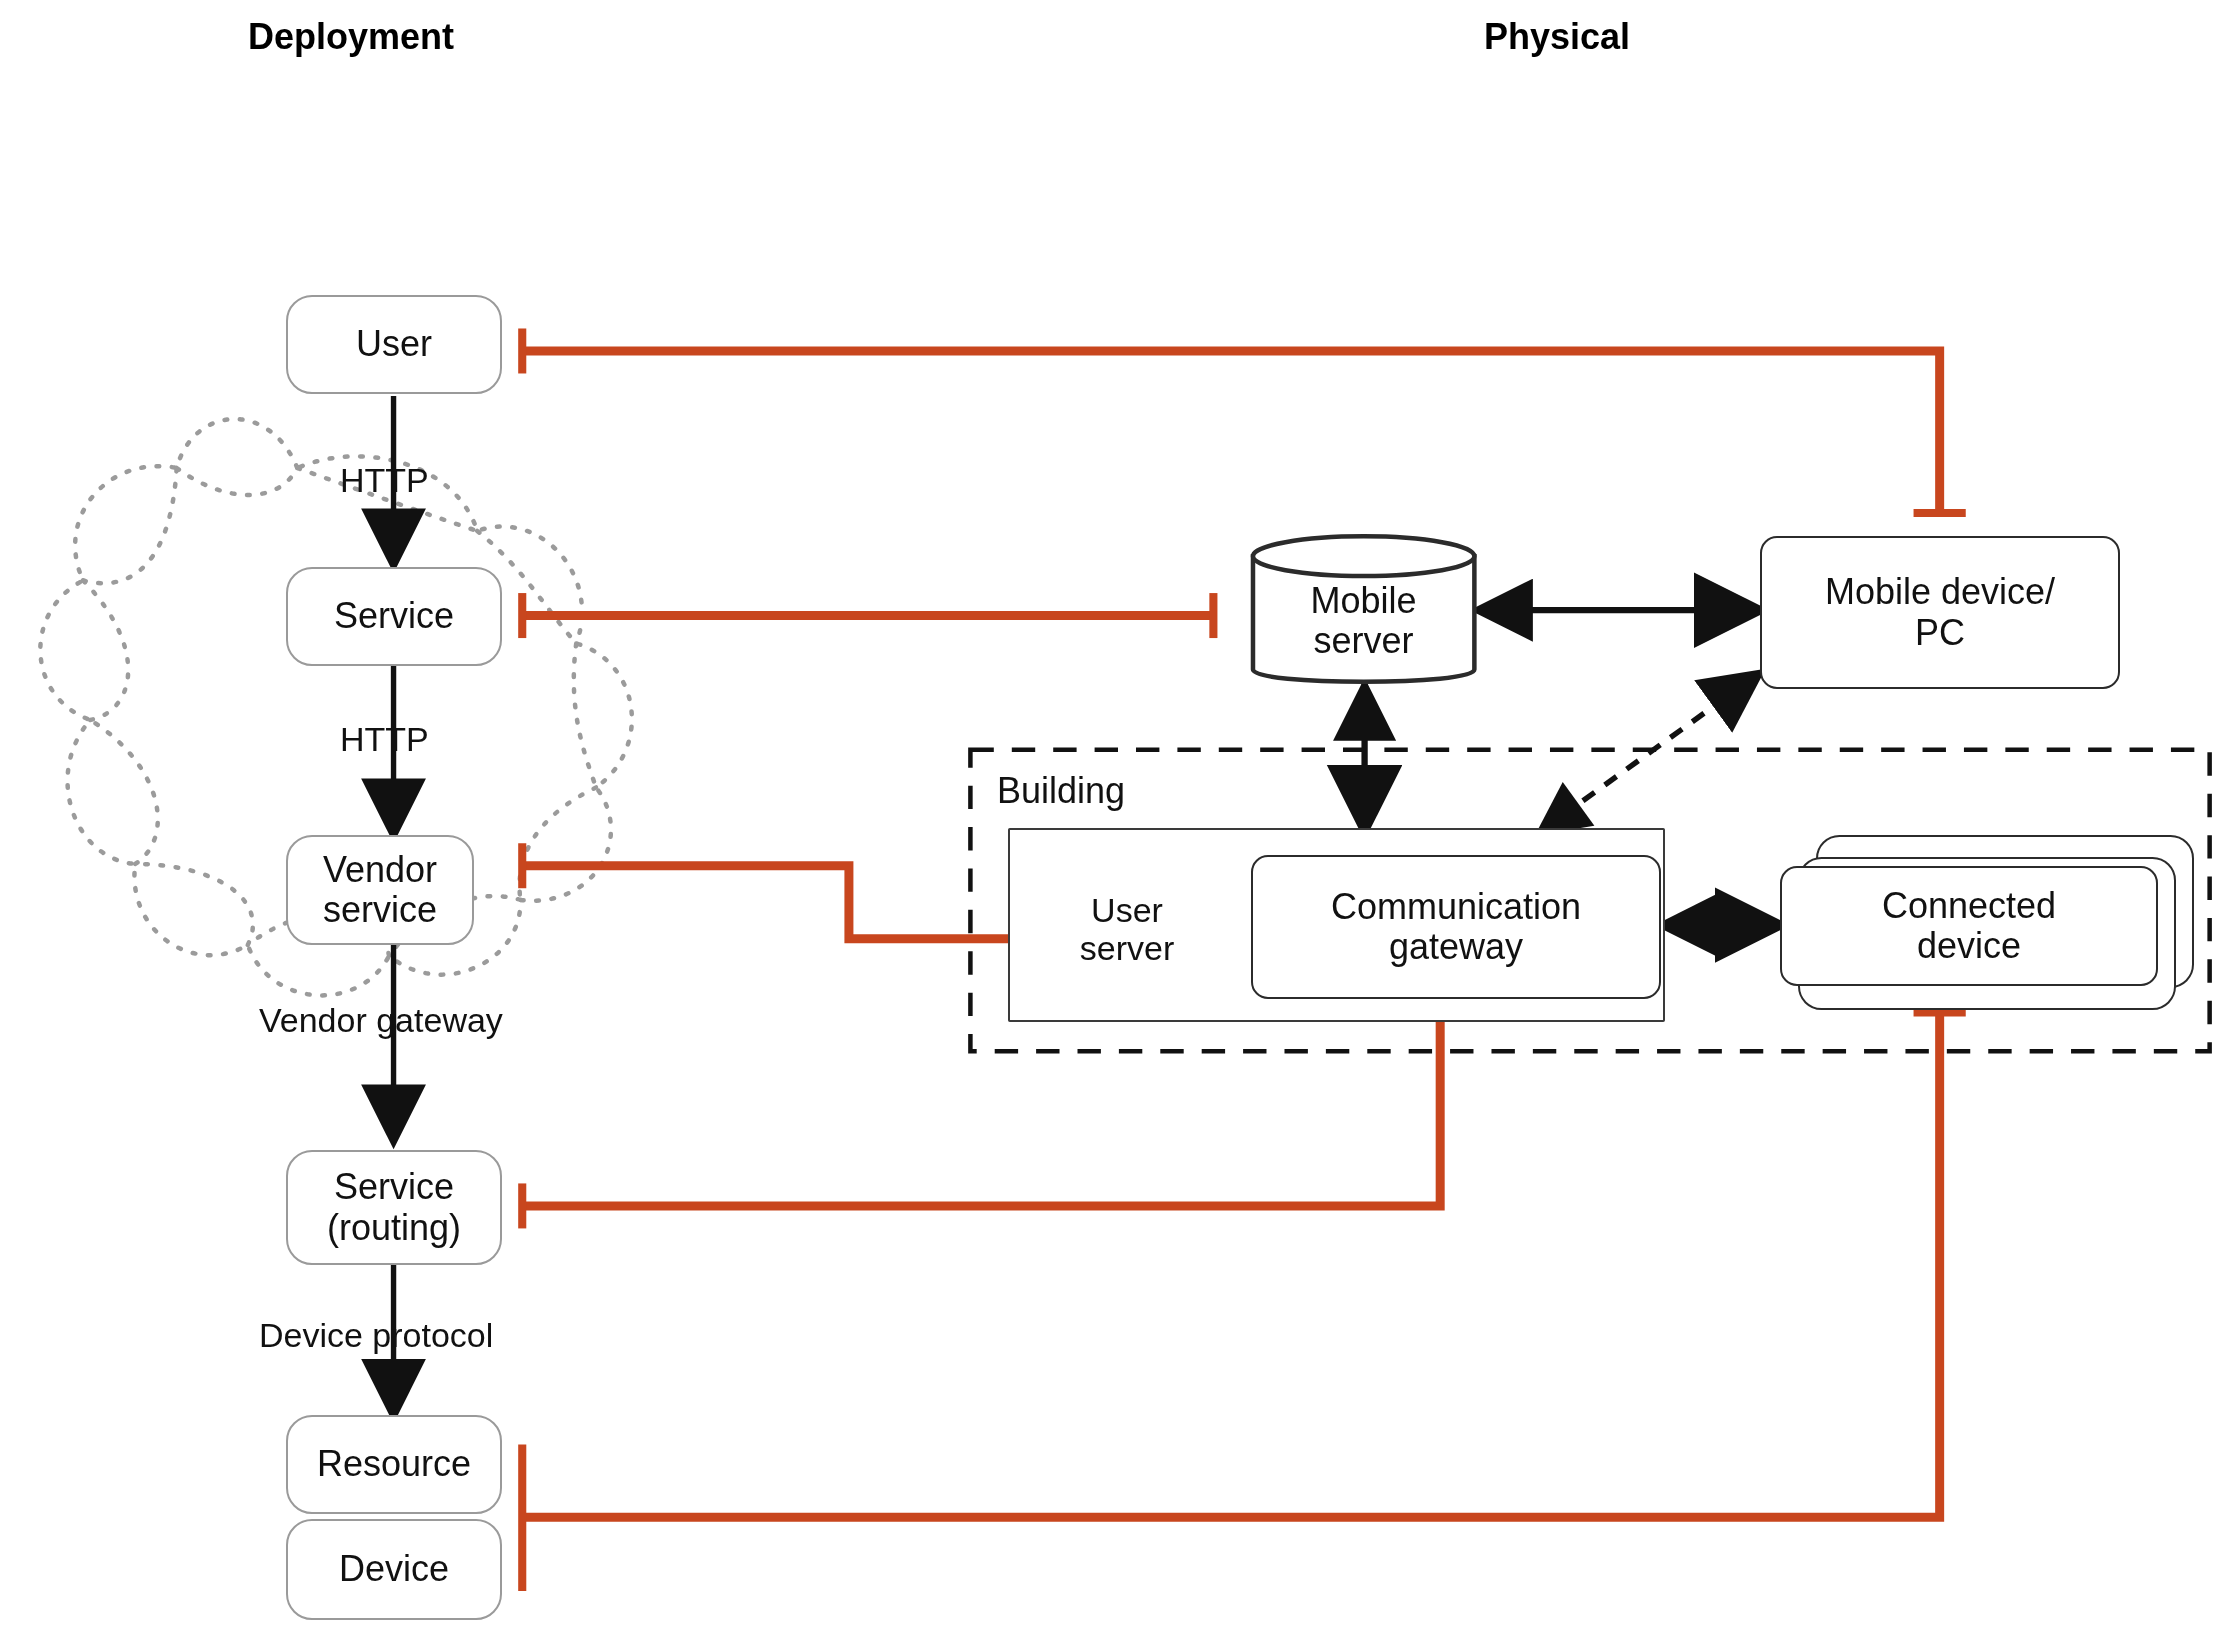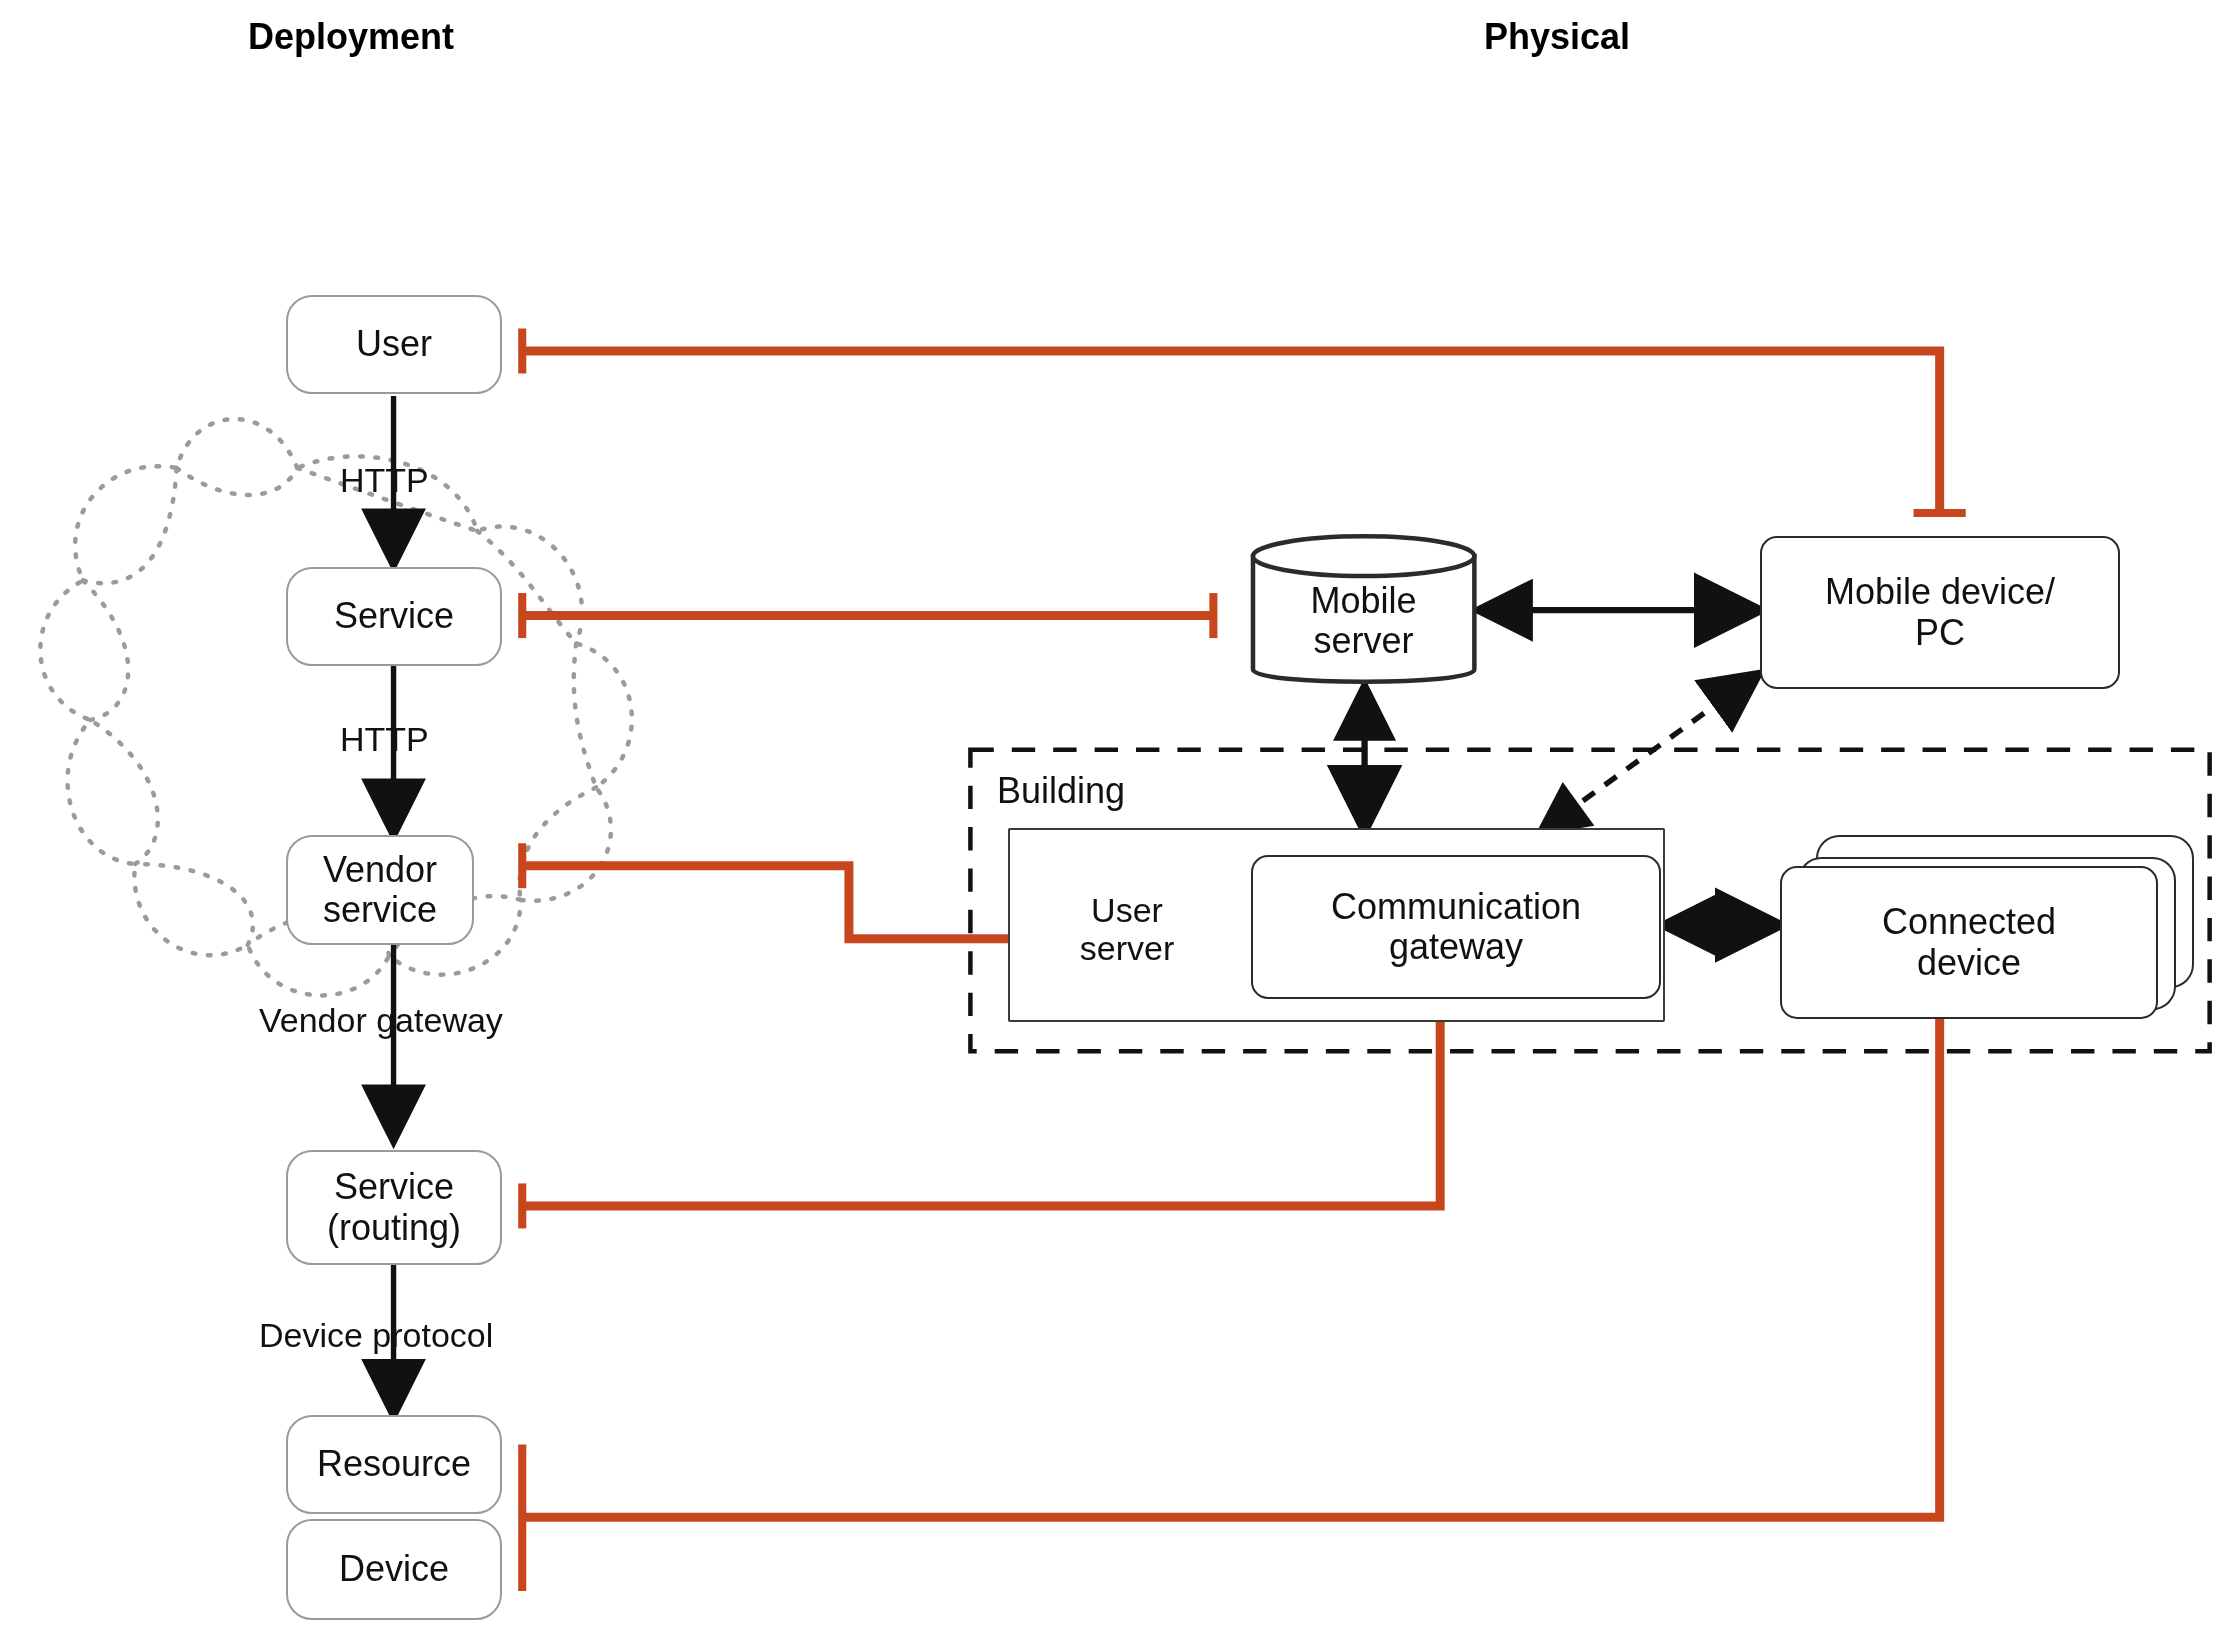--- a/index.html
+++ b/index.html
@@ -231,19 +231,19 @@
     <span>server</span>
   </div>
 
   <div class="node black-round" style="left:1251px; top:855px; width:410px; height:144px; flex-direction:column;">
     <span>Communication</span>
     <span>gateway</span>
   </div>
 
   <div class="stack-shadow" style="left:1816px; top:835px; width:378px; height:153px;"></div>
   <div class="stack-shadow" style="left:1798px; top:857px; width:378px; height:153px;"></div>
-  <div class="node black-round" style="left:1780px; top:866px; width:378px; height:153px; flex-direction:column;">
+  <div class="node black-round" style="left:1780px; top:866px; width:378px; height:120px; flex-direction:column;">
     <span>Connected</span>
     <span>device</span>
   </div>
 
 </div>
 
 
 </body></html>

